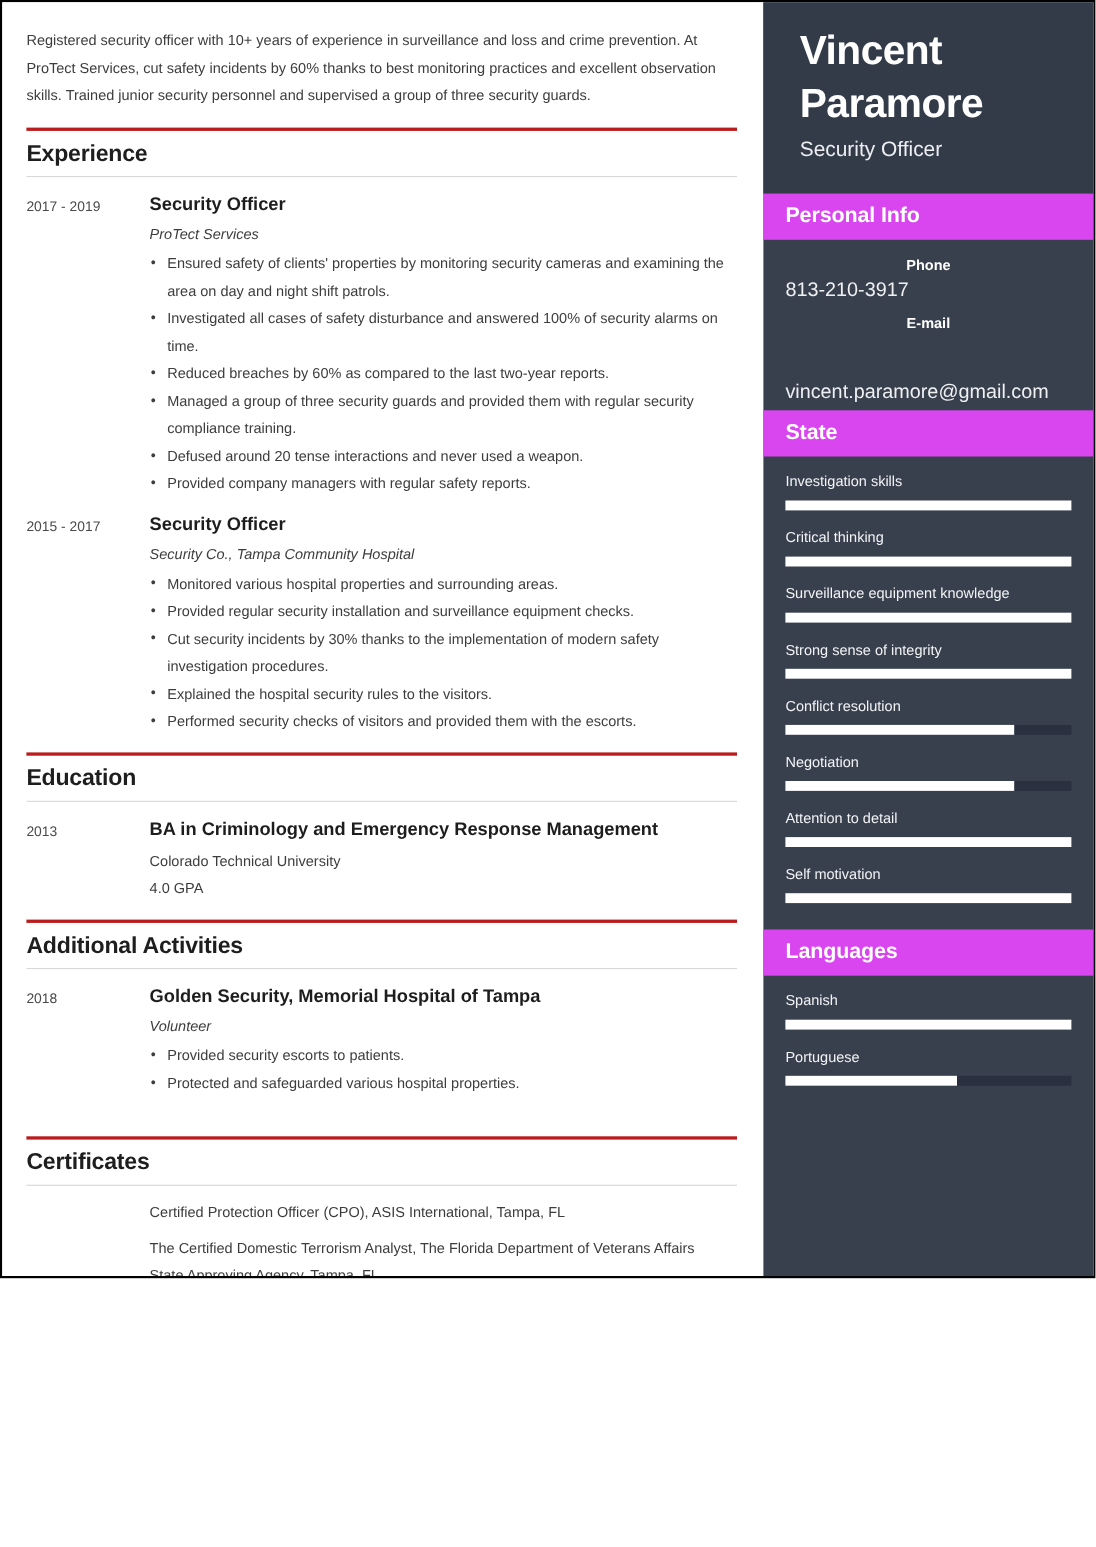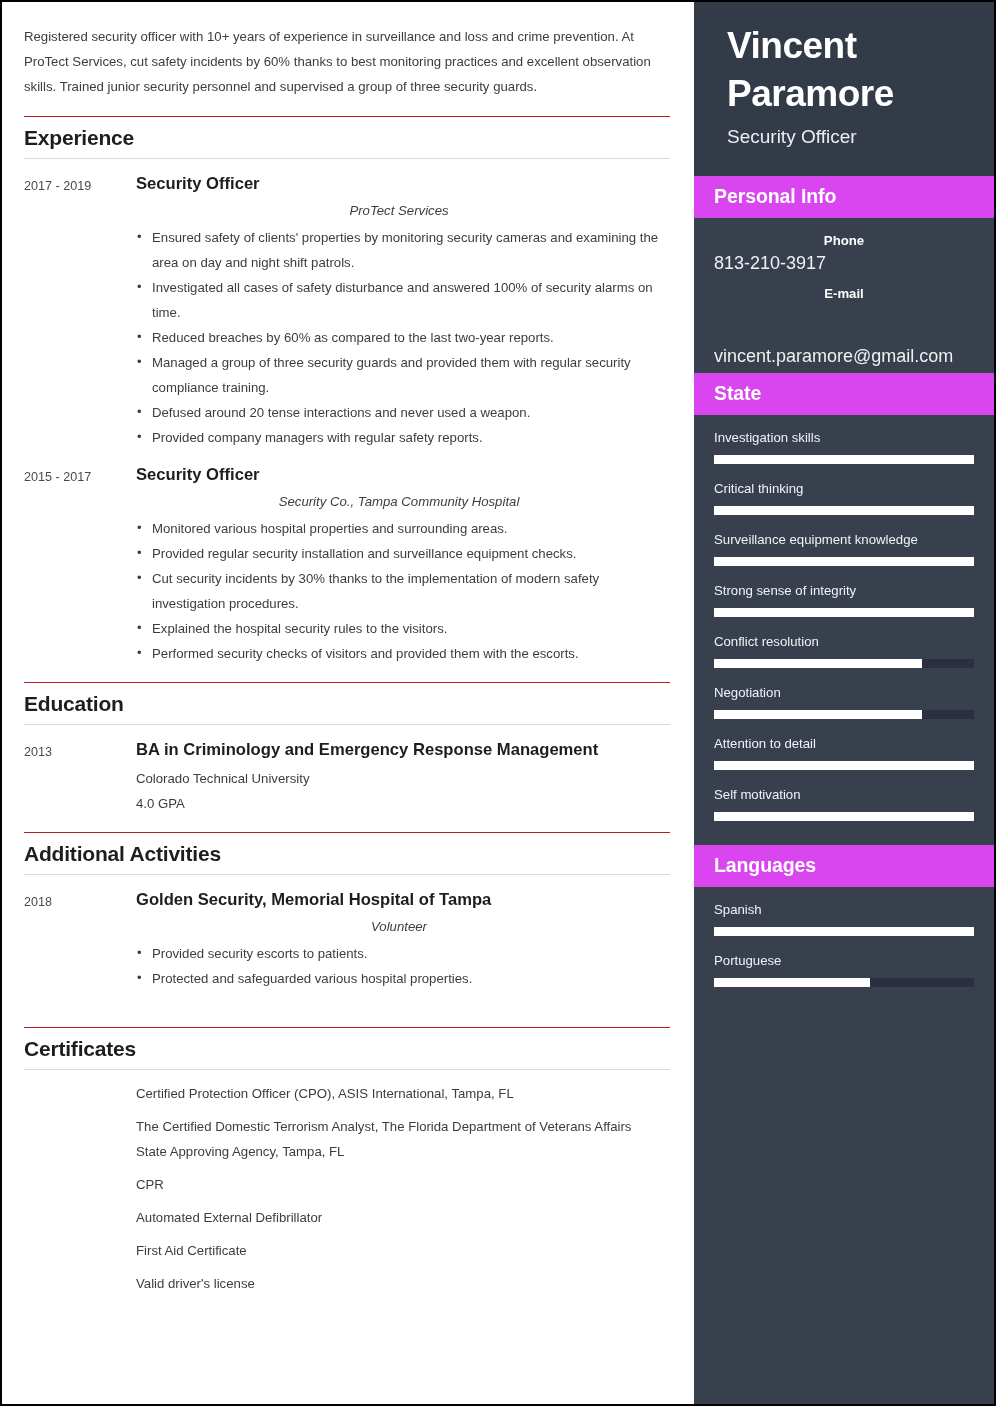--- a/index.html
+++ b/index.html
@@ -7,21 +7,21 @@
   html, body {
     width: 996px;
     height: 1406px;
     background: #ffffff;
     font-family: "Liberation Sans", sans-serif;
   }
 
   .page {
     position: relative;
     width: 996px;
-    height: 1406px;
+    height: 1162px;
     border: 2px solid #000000;
     display: flex;
     background: #ffffff;
     overflow: hidden;
   }
 
   
   .main {
     width: 696px;
     background: #ffffff;
@@ -37,21 +37,21 @@
     margin-bottom: 17px;
   }
 
   .section { margin-bottom: 2px; }
 
   .section-title {
     font-size: 21px;
     font-weight: bold;
     color: #1e1e1e;
     letter-spacing: -0.2px;
-    border-top: 1px solid #b91c1c;
+    border-top: 3px solid #b91c1c;
     border-bottom: 1px solid #d8d8d8;
     padding: 9px 0 8px 0;
   }
 
   .entry {
     display: flex;
     padding-top: 13px;
   }
   .entry-date {
     width: 112px;
@@ -69,21 +69,20 @@
     color: #1d1d1d;
     line-height: 24px;
     margin-bottom: 4px;
   }
   .entry-sub {
     font-size: 13.2px;
     font-style: italic;
     color: #3d3d3d;
     line-height: 22px;
     margin-bottom: 3px;
-    text-align: center;
   }
   .entry-plain {
     font-size: 13.2px;
     color: #3d3d3d;
     line-height: 25px;
   }
 
   ul.bullets { list-style: none; }
   ul.bullets li {
     position: relative;

